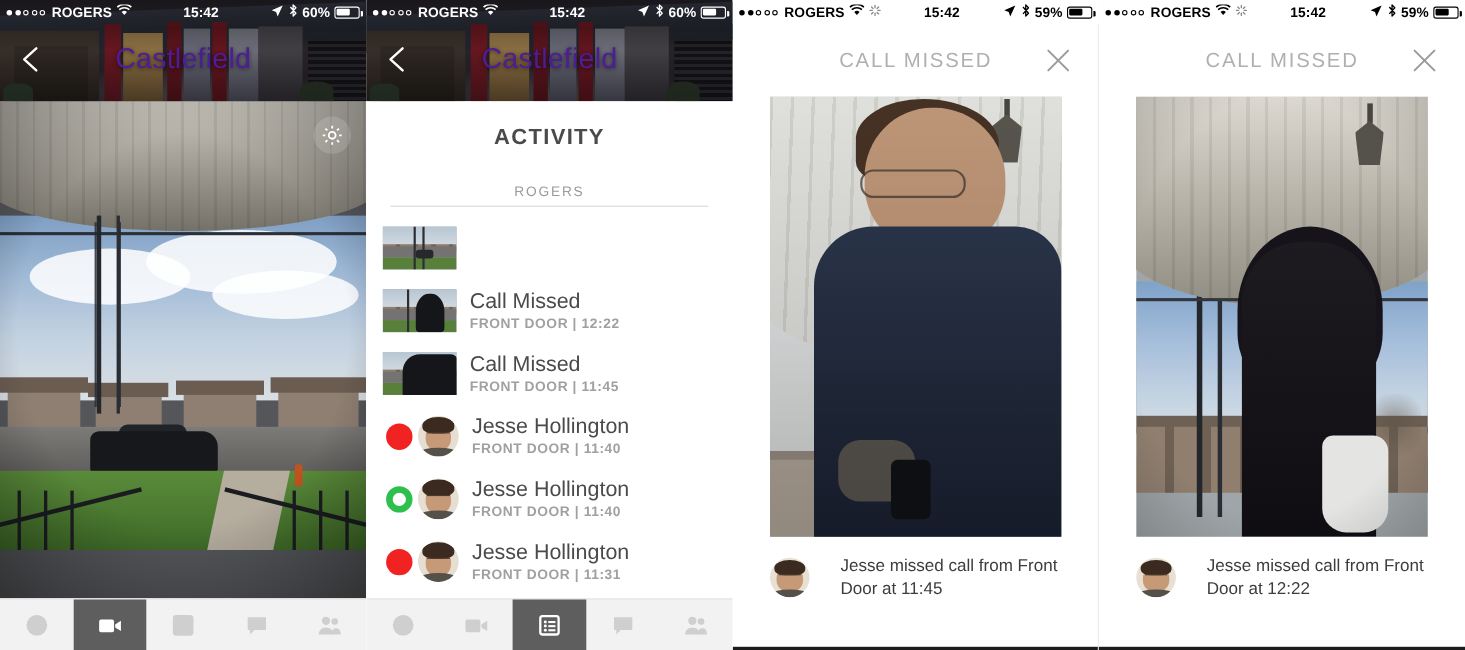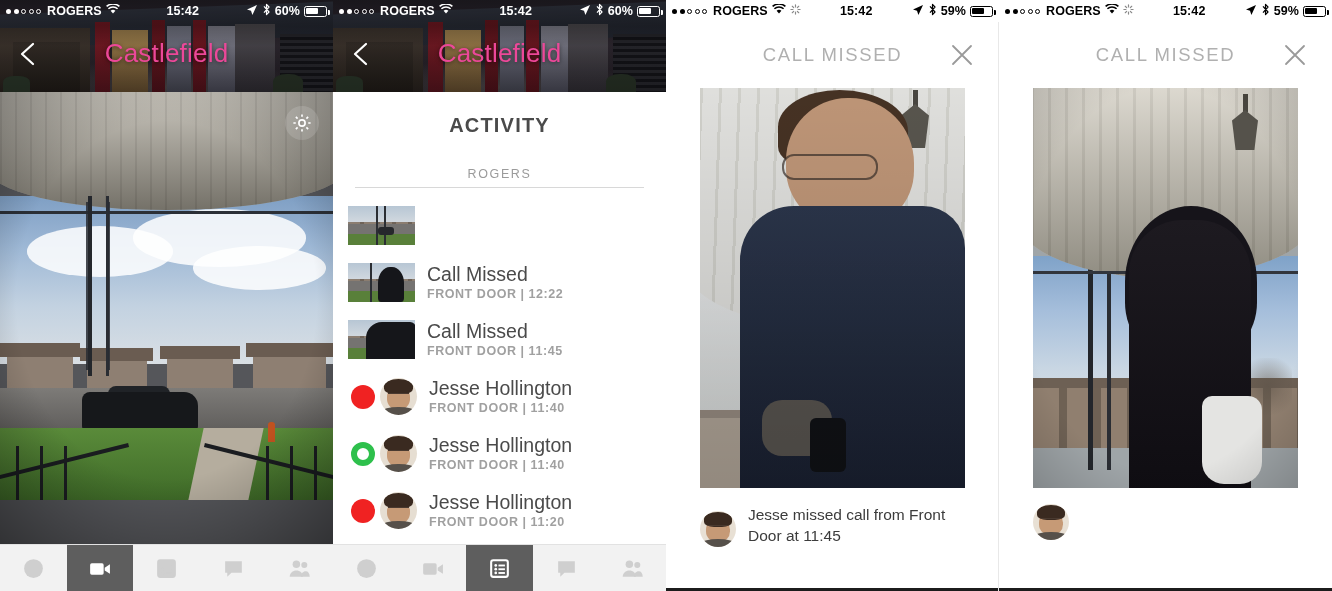--- a/index.html
+++ b/index.html
@@ -71,21 +71,21 @@
   .hp-fence { position:absolute; right:0; top:34px; width:16%; height:58px;
     background:repeating-linear-gradient(to bottom,#2a2a30 0 3px,#15151a 3px 6px); }
   .hp-bushL { position:absolute; left:1%; bottom:0; width:8%; height:16px;
     background:#2d3a2c; border-radius:40% 40% 0 0; }
   .hp-bushR { position:absolute; left:82%; bottom:0; width:9%; height:18px;
     background:#2b3629; border-radius:45% 45% 0 0; }
   .hp-shade { position:absolute; inset:0;
     background:linear-gradient(to bottom, rgba(0,0,0,.42) 0 26px, rgba(0,0,0,.18) 46px, rgba(0,0,0,.30) 100%); }
 
   .hero-title { position:absolute; left:0; right:0; top:38px; text-align:center;
-    font-size:26px; color:#ec4899; font-weight:300; letter-spacing:.2px;
+    font-size:26px; color:#4c1d95; font-weight:300; letter-spacing:.2px;
     text-shadow:0 1px 4px rgba(0,0,0,.55); z-index:12; }
   .back-chevron { position:absolute; left:16px; top:40px; width:24px; height:28px;
     z-index:13; cursor:pointer; }
   .back-chevron svg { width:100%; height:100%; display:block; }
 
   
   .video { position:absolute; top:92px; left:0; width:333px; height:452px;
     overflow:hidden; background:#55565a; }
   .vid-ceiling { position:absolute; top:0; left:-4%; width:108%; height:118px;
     background:repeating-linear-gradient(90deg,#b9b4a8 0 13px,#a6a196 13px 15px);
@@ -270,21 +270,21 @@
   .pb-lamp { position:absolute; top:22px; right:40px; width:26px; height:40px;
     background:#55524b; clip-path:polygon(50% 0,100% 26%,86% 100%,14% 100%,0 26%); }
   .pb-lampstem { position:absolute; top:6px; right:50px; width:5px; height:18px;
     background:#4a4740; }
   .pb-tree { position:absolute; top:270px; right:6px; width:48px; height:70px;
     background:radial-gradient(circle at 50% 40%, rgba(90,80,70,.55), transparent 62%); }
   .pb-shade { position:absolute; inset:0;
     background:radial-gradient(ellipse 90% 80% at 50% 48%, transparent 60%, rgba(0,0,0,.28)); }
 
   .det-caption { position:absolute; top:504px; left:34px; right:28px;
-    display:flex; align-items:flex-end; gap:12px; }
+    display:flex; align-items:center; gap:28px; }
   .cap-avatar { width:36px; height:36px; flex:0 0 36px; border-radius:50%;
     overflow:hidden; position:relative; background:#e8e0d4; }
   .cap-text { font-size:15.5px; color:#3c3c3c; line-height:1.35; padding-top:1px; }
   .det-bottomline { position:absolute; left:0; bottom:0; width:100%; height:3px;
     background:#1c1c1c; }
   .pnl-divider { position:absolute; top:0; bottom:0; width:1px; background:#e8e8e8; }
 </style>
 </head>
 <body>
 
@@ -589,21 +589,21 @@
             <span class="ind-dot" style="background:#f02222;"></span>
           </div>
           <div class="act-avatar">
             <div class="av-face"></div>
               <div class="av-hair"></div>
             <div class="av-glass"></div>
               <div class="av-body"></div>
           </div>
           <div class="act-text">
             <div class="act-name">Jesse Hollington</div>
-            <div class="act-meta">FRONT DOOR | 11:20</div>
+            <div class="act-meta">FRONT DOOR | 11:31</div>
           </div>
         </div>
 
       </div>
     </div>
 
     <div class="tabbar">
       <div class="tab">
         <svg viewBox="0 0 24 24">
             <circle class="ic" cx="12" cy="12" r="9"></circle>
@@ -818,19 +818,20 @@
         <div class="pb-shade"></div>
       </div>
 
       <div class="det-caption">
         <div class="cap-avatar">
           <div class="av-face"></div>
             <div class="av-hair"></div>
           <div class="av-glass"></div>
             <div class="av-body"></div>
         </div>
+        <div class="cap-text">Jesse missed call from Front Door at 12:22</div>
       </div>
 
       <div class="det-bottomline"></div>
     </div>
   </div>
 
 </div>
 
 </body></html>

